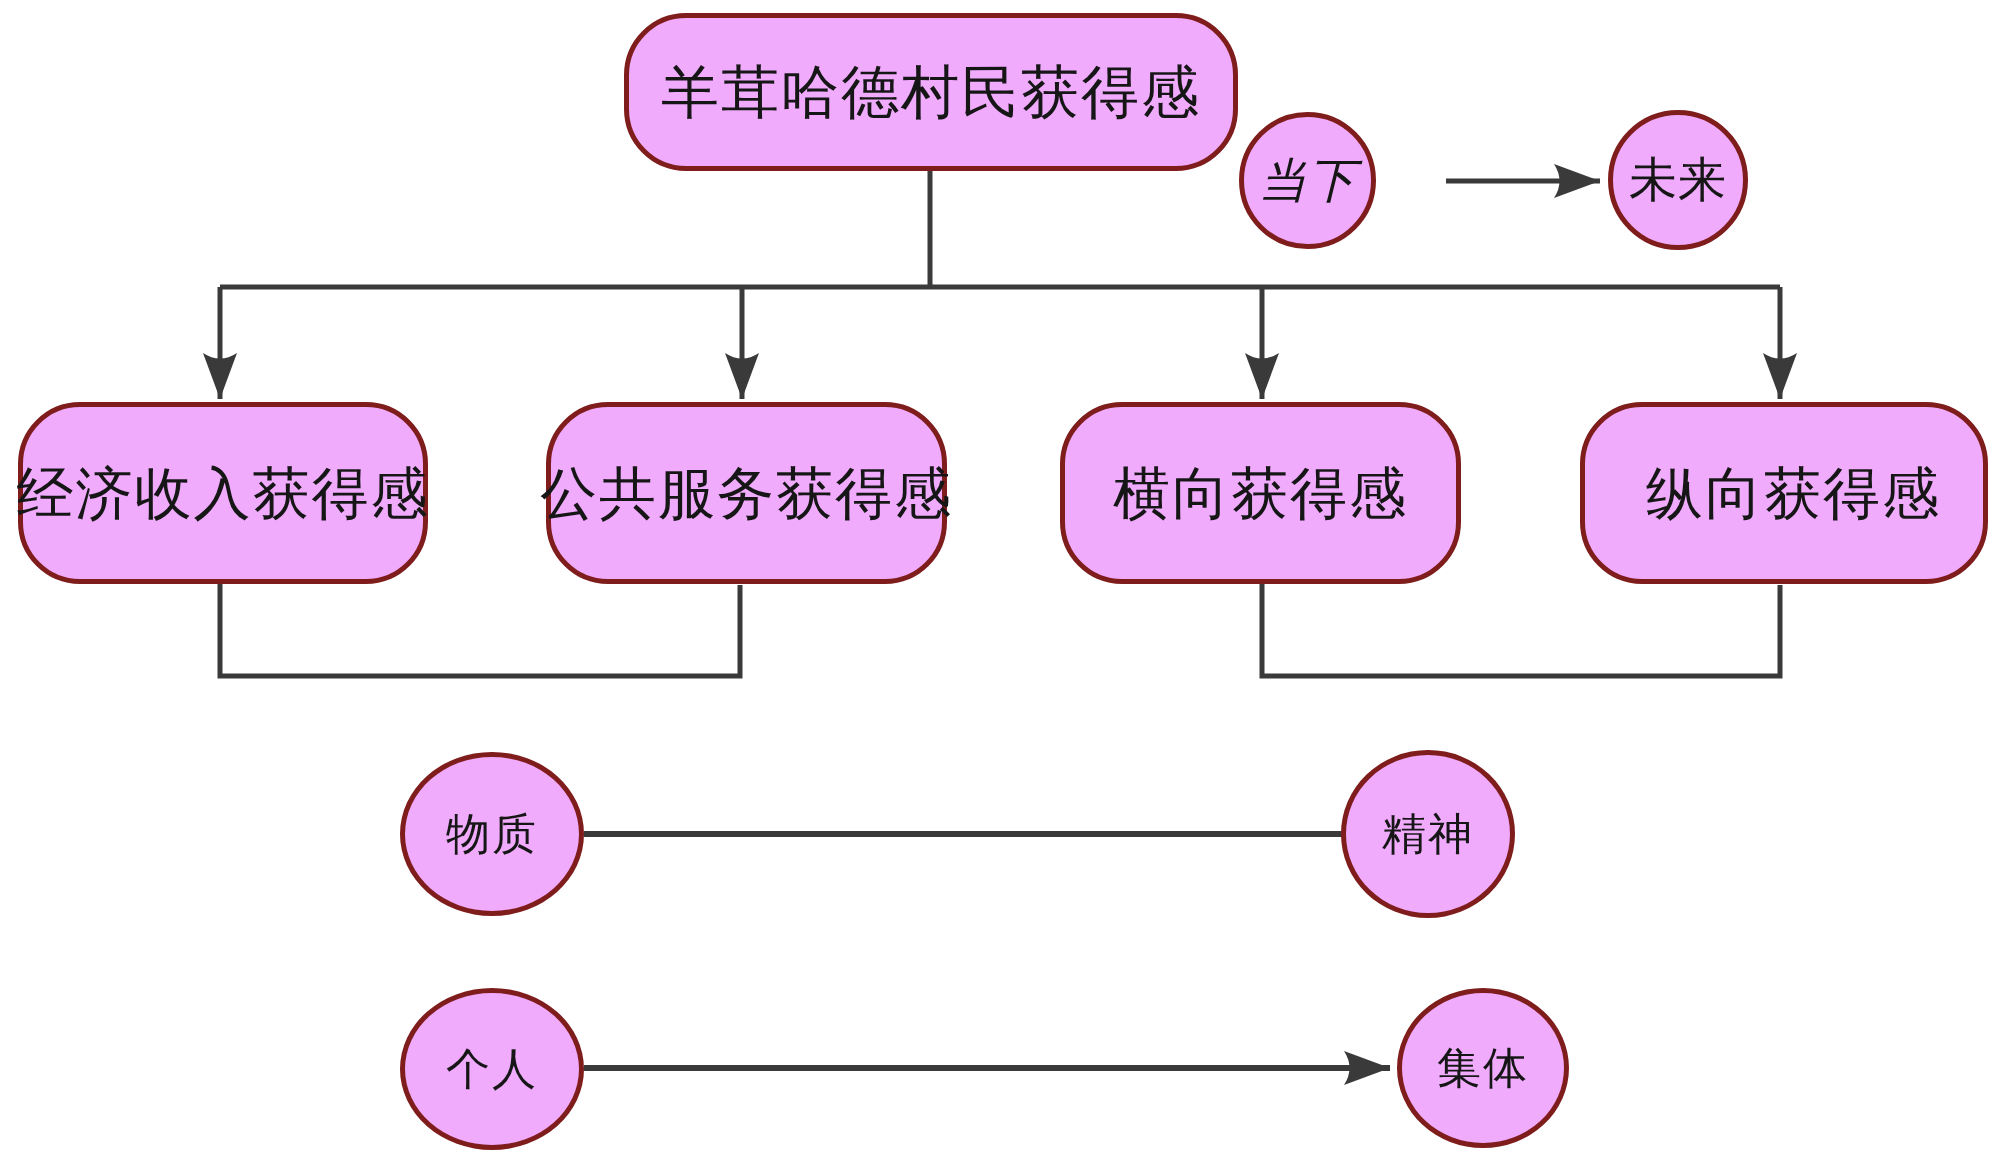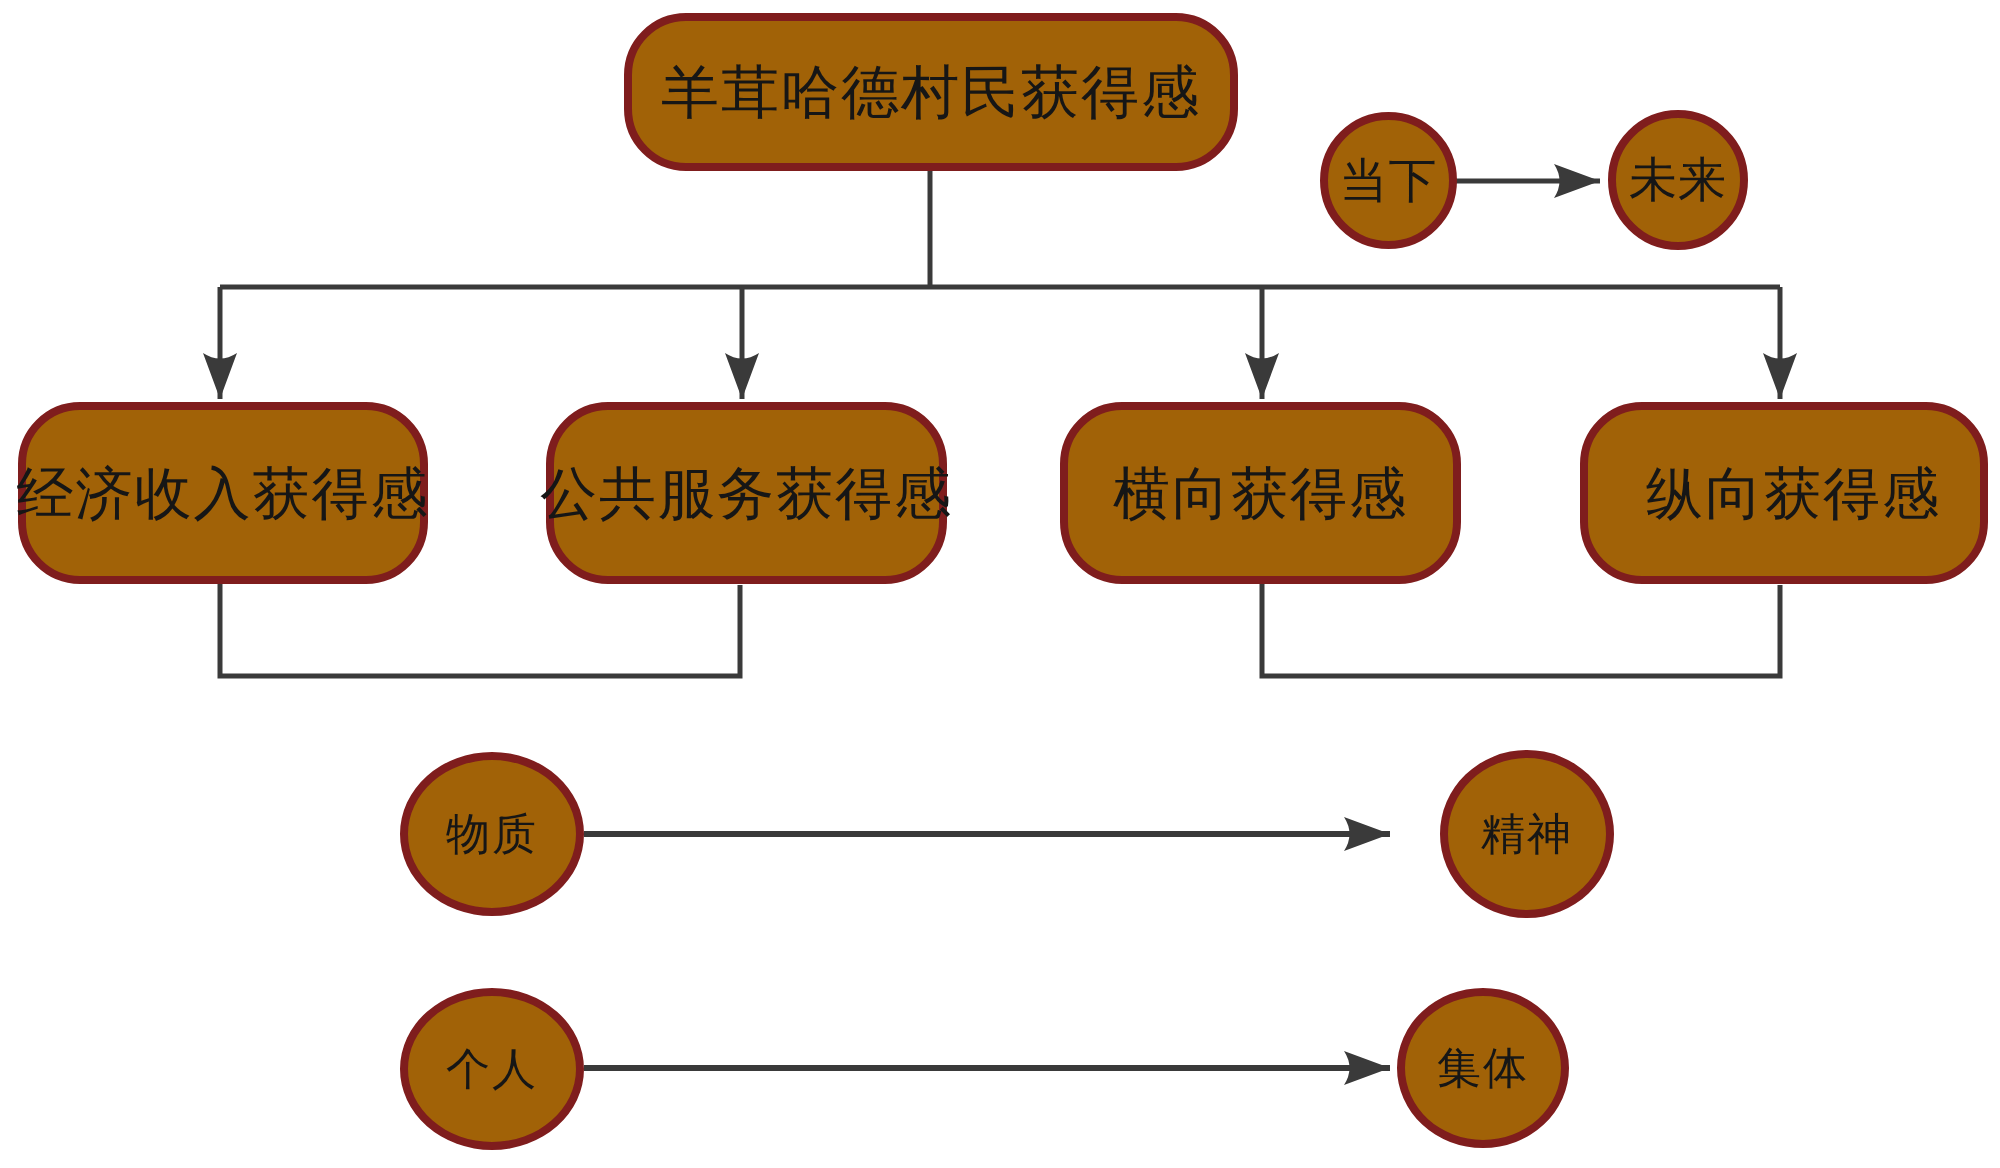--- a/index.html
+++ b/index.html
@@ -21,22 +21,22 @@
     top: 0;
     width: 2000px;
     height: 1168px;
   }
 
   .node {
     position: absolute;
     display: flex;
     align-items: center;
     justify-content: center;
-    background: #a16207;
-    border: 8px solid #7f1d1d;
+    background: #f0abfc;
+    border: 5px solid #7f1d1d;
     color: #161616;
     text-align: center;
     white-space: nowrap;
     letter-spacing: 2px;
     line-height: 1;
   }
 
   .rbox { border-radius: 62px; font-size: 57px; }
   .rbox.root { font-size: 58px; }
   .circle { border-radius: 50%; font-size: 44px; }
@@ -71,22 +71,22 @@
     <path d="M584 1068 H 1390" stroke="#3a3a3a" stroke-width="6" fill="none" marker-end="url(#arrow)"></path>
   </svg>
 
   <div class="node rbox root" style="left:624px; top:13px; width:614px; height:158px;">羊茸哈德村民获得感</div>
 
   <div class="node rbox" style="left:18px; top:402px; width:410px; height:182px;">经济收入获得感</div>
   <div class="node rbox" style="left:546px; top:402px; width:401px; height:182px;">公共服务获得感</div>
   <div class="node rbox" style="left:1060px; top:402px; width:401px; height:182px;">横向获得感</div>
   <div class="node rbox" style="left:1580px; top:402px; width:408px; height:182px;padding-left:19px;">纵向获得感</div>
 
-  <div class="node circle small" style="left:1320px; top:112px; width:137px; height:137px;">当下</div>
+  <div class="node circle small" style="left:1239px; top:112px; width:137px; height:137px;font-style:italic;">当下</div>
   <div class="node circle small" style="left:1608px; top:110px; width:140px; height:140px;">未来</div>
 
   <div class="node circle" style="left:400px; top:752px; width:184px; height:164px;">物质</div>
-  <div class="node circle" style="left:1440px; top:750px; width:174px; height:168px;">精神</div>
+  <div class="node circle" style="left:1341px; top:750px; width:174px; height:168px;">精神</div>
 
   <div class="node circle" style="left:400px; top:988px; width:184px; height:162px;">个人</div>
   <div class="node circle" style="left:1397px; top:988px; width:172px; height:160px;">集体</div>
 
 </div>
 
 </body></html>

